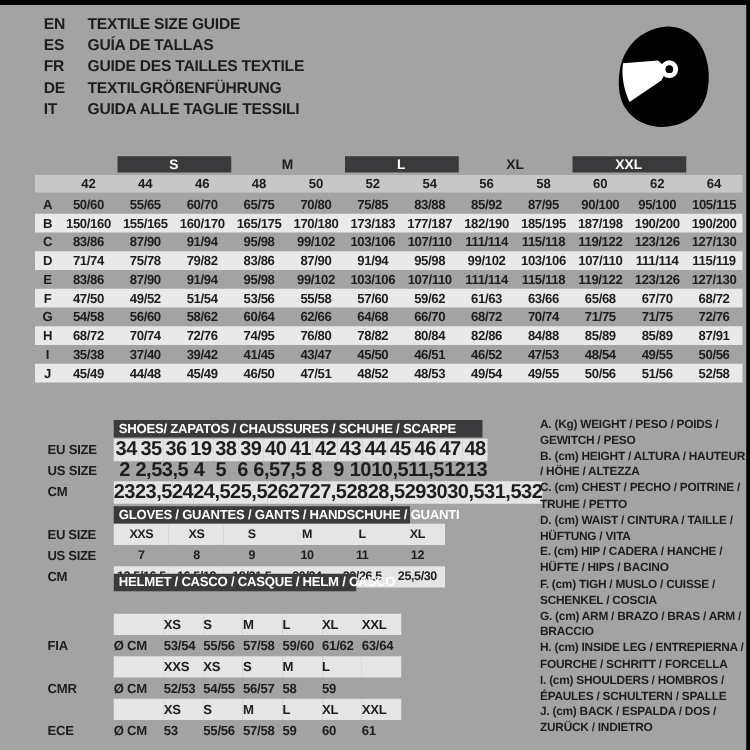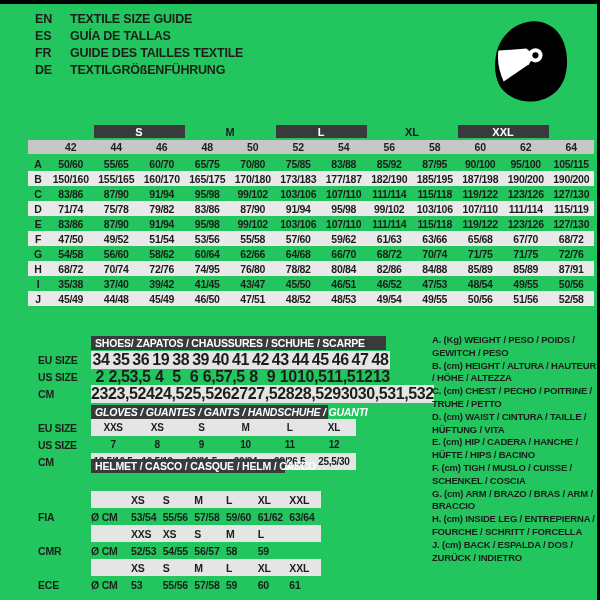--- a/index.html
+++ b/index.html
@@ -1,16 +1,16 @@
 <!DOCTYPE html>
 <html><head>
 <meta charset="utf-8">
 <style>
   html,body{margin:0;padding:0;background:#ffffff;}
-  .page{position:relative;width:600px;height:600px;background:#22c55e;overflow:hidden;
+  .page{position:relative;width:600px;height:600px;background:#a3a3a3;overflow:hidden;
         font-family:"Liberation Sans",sans-serif;color:#1d1d1b;}
   .border-top{position:absolute;left:0;top:0;width:600px;height:4px;background:#000;}
   .border-right{position:absolute;right:0;top:0;width:3px;height:600px;background:#000;}
 
   
   .tr{display:grid;align-items:stretch;}
   .td{display:flex;align-items:center;justify-content:center;font-weight:bold;white-space:nowrap;}
 
   
   .lang{position:absolute;left:35px;top:10px;}
@@ -33,21 +33,21 @@
   .maintbl{position:absolute;left:28px;top:156px;width:566px;}
   .maintbl .tr{grid-template-columns:20px repeat(12,1fr);height:15px;}
   .maintbl .tr:nth-child(even){background:#e9e9e9;}
   .maintbl .td{font-size:10.5px;letter-spacing:-0.3px;}
 
   
   .sectbar{position:absolute;height:14px;background:#3a3a3c;color:#fff;display:flex;
            align-items:center;padding-left:4px;box-sizing:border-box;
            font-size:10.5px;font-weight:bold;letter-spacing:-0.2px;white-space:nowrap;}
   .bar-shoes{left:91px;top:336px;width:295px;}
-  .bar-gloves{left:91px;top:405px;width:237px;font-style:italic;}
+  .bar-gloves{left:91px;top:405px;width:237px;}
   .bar-helmet{left:91px;top:459px;width:194px;}
 
   
   .shoestbl{position:absolute;left:38px;top:351px;width:352px;}
   .shoestbl .tr{grid-template-columns:53px repeat(15,1fr);height:17px;}
   .shoestbl .tr:nth-child(odd) .td:not(:first-child){background:#e5e5e5;}
   .shoestbl .td{font-size:16px;letter-spacing:-0.4px;}
   .shoestbl .td:first-child{justify-content:flex-start;font-size:10.5px;letter-spacing:-0.2px;background:none!important;}
 
   
@@ -84,20 +84,24 @@
         <div class="td">ES</div>
         <div class="td">GUÍA DE TALLAS</div>
       </div>
       <div class="tr">
         <div class="td">FR</div>
         <div class="td">GUIDE DES TAILLES TEXTILE</div>
       </div>
       <div class="tr">
         <div class="td">DE</div>
         <div class="td">TEXTILGRÖßENFÜHRUNG</div>
+      </div>
+      <div class="tr">
+        <div class="td">IT</div>
+        <div class="td">GUIDA ALLE TAGLIE TESSILI</div>
       </div>
     </div>
 
   <div class="helmet-ic">
     <svg width="86" height="95" viewBox="0 0 100 105" xmlns="http://www.w3.org/2000/svg">
       <path fill="#000" d="M54 7 C31 9 15 26 11.5 47 C9.5 60 10.5 71 15 80 C20.5 90.5 32 98.5 46 100 C67 102 87 91 92.5 69 C97 50 93 28 80 16 C72.5 9.5 63 6.2 54 7 Z"></path>
       <path fill="#fff" d="M14.5 41 L47 38.5 L56 46.5 L50 57 L20.5 77 C15.5 66 12.5 53 14.5 41 Z"></path>
       <circle cx="57.5" cy="46.5" r="8.2" fill="#fff"></circle>
       <circle cx="57.5" cy="46.5" r="3.6" fill="#000"></circle>
     </svg>
@@ -440,15 +444,16 @@
 
   <div class="legend">
       <div class="li">A. (Kg) WEIGHT / PESO / POIDS / GEWITCH / PESO</div>
       <div class="li">B. (cm) HEIGHT / ALTURA / HAUTEUR / HÖHE / ALTEZZA</div>
       <div class="li">C. (cm) CHEST / PECHO / POITRINE / TRUHE / PETTO</div>
       <div class="li">D. (cm) WAIST / CINTURA / TAILLE / HÜFTUNG / VITA</div>
       <div class="li">E. (cm) HIP / CADERA / HANCHE / HÜFTE / HIPS / BACINO</div>
       <div class="li">F. (cm) TIGH / MUSLO / CUISSE / SCHENKEL / COSCIA</div>
       <div class="li">G. (cm) ARM / BRAZO / BRAS / ARM / BRACCIO</div>
       <div class="li">H. (cm) INSIDE LEG / ENTREPIERNA / FOURCHE / SCHRITT / FORCELLA</div>
+      <div class="li">I. (cm) SHOULDERS / HOMBROS / ÉPAULES / SCHULTERN / SPALLE</div>
       <div class="li">J. (cm) BACK / ESPALDA / DOS / ZURÜCK / INDIETRO</div>
     </div>
 </div>
 
 </body></html>

